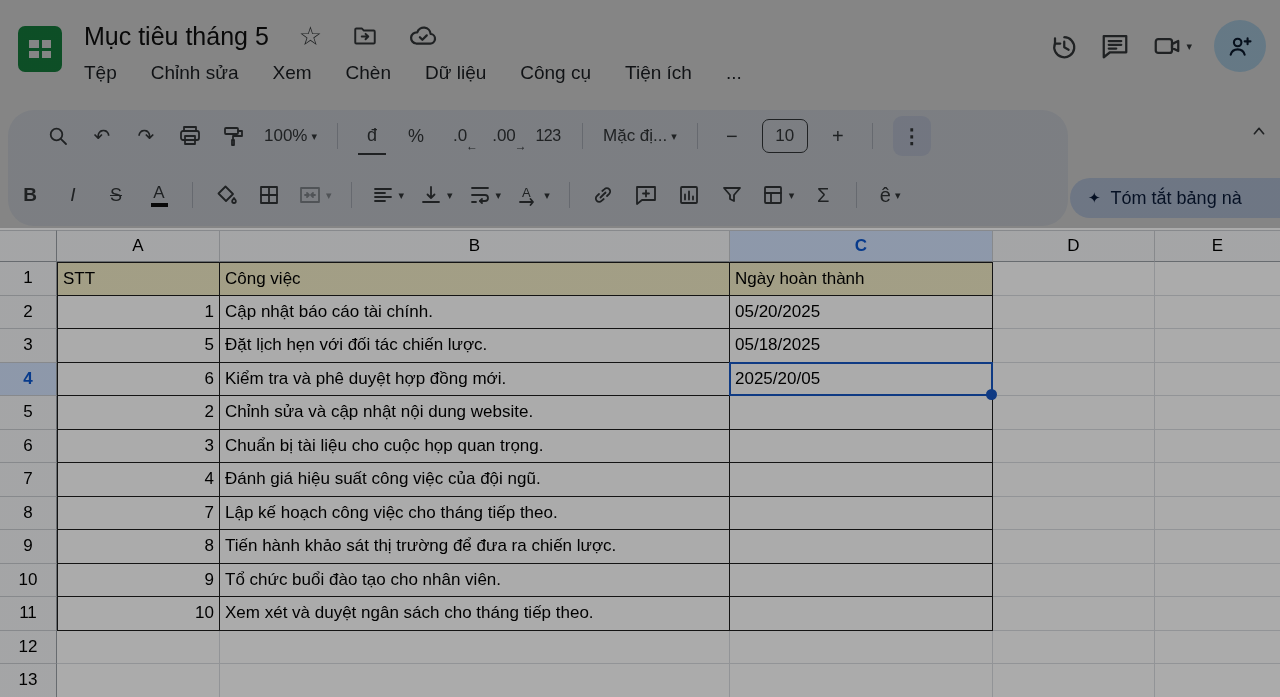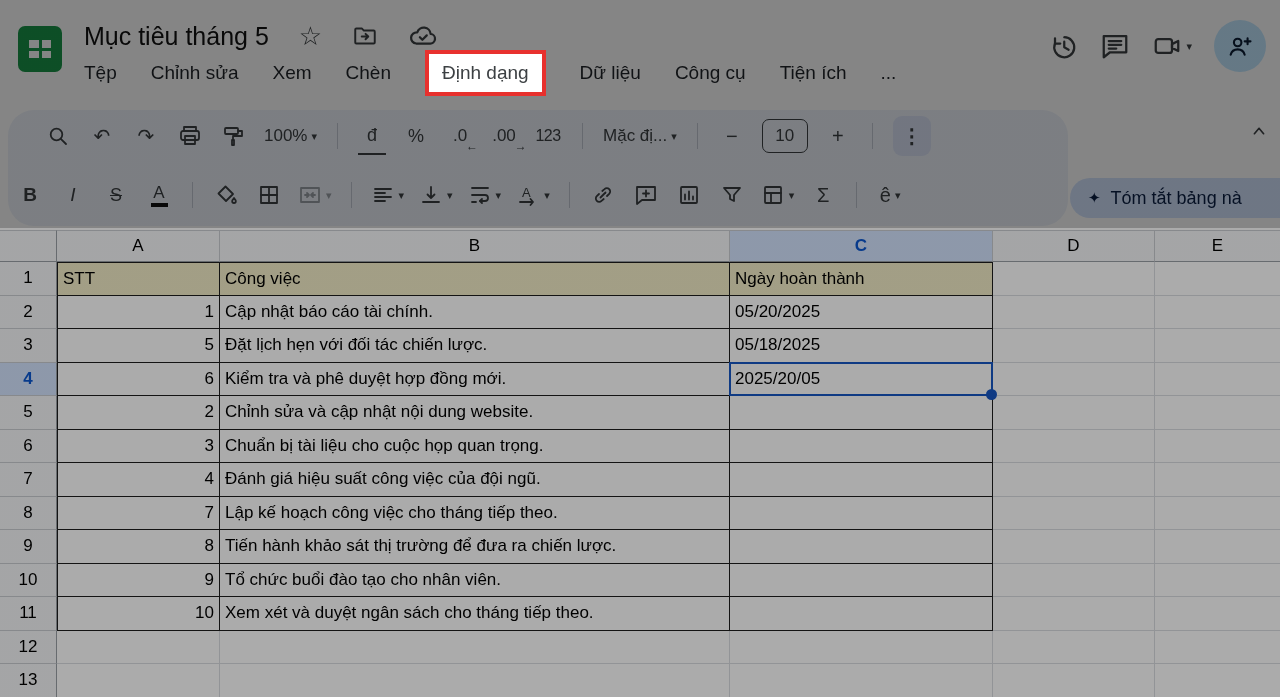--- a/index.html
+++ b/index.html
@@ -102,21 +102,20 @@
         <path d="M9.5 13l2 2 3.5-3.5"></path>
       </svg>
   </span>
 </div>
 
 <div class="menu-row">
   <span class="mi">Tệp</span>
   <span class="mi">Chỉnh sửa</span>
   <span class="mi">Xem</span>
   <span class="mi">Chèn</span>
-  <span class="mi hl">Định dạng</span>
   <span class="mi">Dữ liệu</span>
   <span class="mi">Công cụ</span>
   <span class="mi">Tiện ích</span>
   <span class="mi">...</span>
 </div>
 
 <div class="tb-right">
   <span class="t-ico">
     <svg class="i" width="30" height="30" viewBox="0 0 24 24">
         <path d="M13 5a8 8 0 1 1-7.4 5"></path>

